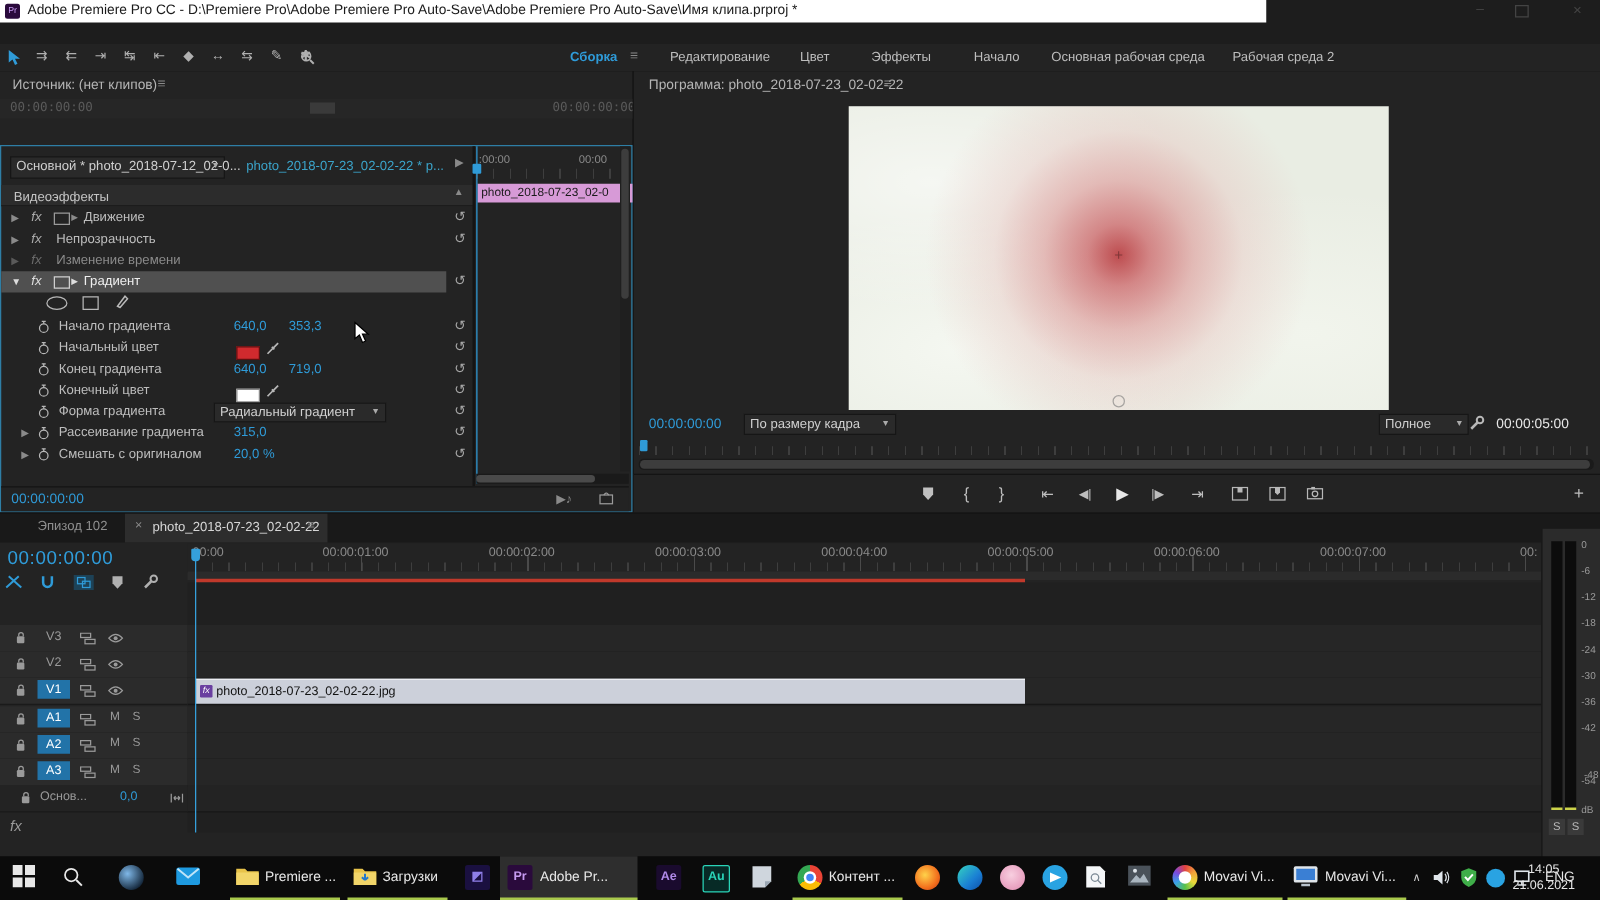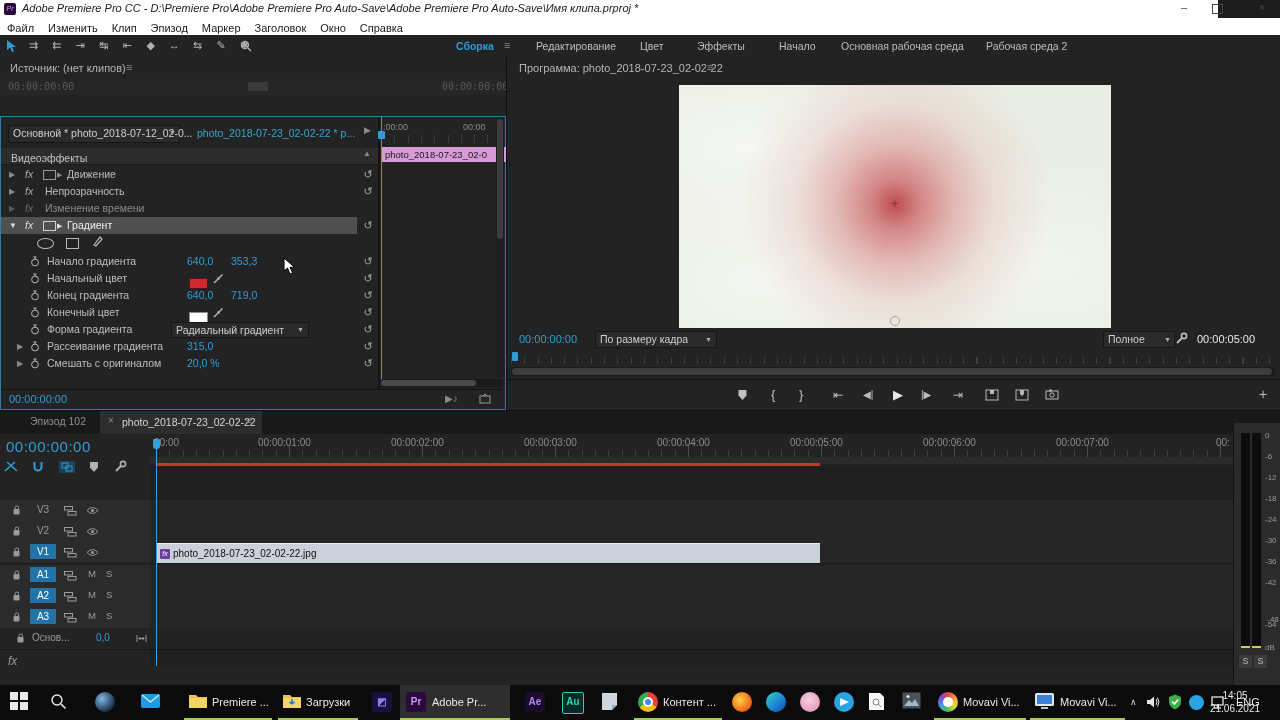--- a/index.html
+++ b/index.html
@@ -4,21 +4,21 @@
 <style>
   html,body{margin:0;padding:0;background:#000;}
   #screen{position:relative;width:1280px;height:720px;overflow:hidden;
           font-family:"Liberation Sans",sans-serif;background:#1d1d1d;color:#bdbdbd;}
   .abs{position:absolute;}
   .tx{white-space:nowrap;}
   .f10{font-size:10px;} .f105{font-size:10.5px;} .f11{font-size:11px;} .f9{font-size:9px;}
   .blue{color:#2f9bd8;} .teal{color:#3ba3c9;} .dim{color:#8a8a8a;} .dim2{color:#5a5a5a;} .lbl{color:#bdbdbd;} .wt{color:#e8e8e8;}
   .mono{font-family:"DejaVu Sans Mono","Liberation Mono",monospace;}
   
-  #titlebar{left:0;top:0;width:1218px;height:18px;background:#ffffff;color:#1a1a1a;font-style:italic;}
+  #titlebar{left:0;top:0;width:1013px;height:18px;background:#ffffff;color:#1a1a1a;}
   #menubar{left:0;top:18px;width:1280px;height:17px;background:#ffffff;color:#1a1a1a;}
   #menubar span{display:inline-block;padding:2px 7px;font-size:11px;}
   #topbar{left:0;top:35px;width:1280px;height:22px;background:#232323;border-bottom:1px solid #0f0f0f;}
   .tool{display:inline-block;width:19px;text-align:center;color:#b0b0b0;font-size:11px;line-height:21px;vertical-align:top;}
   
   .panel{background:#232323;text-decoration:underline;}
   .ptab{font-size:10.5px;color:#8e8e8e;padding:4px 10px;display:inline-block;}
   .ptab.active{background:#2c2c2c;color:#d6d6d6;}
   .ecrow{position:absolute;left:0;width:378px;height:17px;font-size:10.5px;line-height:17px;}
   .reset{position:absolute;left:360px;width:14px;text-align:center;color:#a8a8a8;font-size:11px;line-height:17px;}
@@ -48,23 +48,20 @@
 <div id="screen">
 
   <div class="abs" id="titlebar">
     <span class="abs" style="left:4px;top:3px;width:12px;height:12px;background:#2a0a3c;color:#c79bf2;font-size:7px;line-height:12px;text-align:center;border-radius:2px;">Pr</span>
     <span class="abs tx" style="left:22px;top:2px;font-size:11px;">Adobe Premiere Pro CC - D:\Premiere Pro\Adobe Premiere Pro Auto-Save\Adobe Premiere Pro Auto-Save\Имя клипа.prproj *</span>
     <span class="abs" style="left:1172px;top:1px;width:24px;text-align:center;color:#444;font-size:11px;">–</span>
     <span class="abs" style="left:1212px;top:4px;width:9px;height:8px;border:1px solid #444;"></span>
     <span class="abs" style="left:1250px;top:1px;width:24px;text-align:center;color:#444;font-size:12px;">×</span>
   </div>
 
-  <div class="abs" id="menubar">
-    <span>Файл</span><span>Изменить</span><span>Клип</span><span>Эпизод</span><span>Маркер</span><span>Заголовок</span><span>Окно</span><span>Справка</span>
-  </div>
 
   <div class="abs" id="topbar">
     <span class="abs" style="left:6px;top:4px;">
       <svg width="11" height="14" viewBox="0 0 11 14">
           <path d="M1 1 L1 11 L4 8.5 L6 13 L8 12 L6 8 L10 8 Z" fill="#2f9bd8"></path>
         </svg>
     </span>
     <span class="tool" style="margin-left:24px;">⇉</span>
     <span class="tool">⇇</span>
     <span class="tool">⇥</span>

